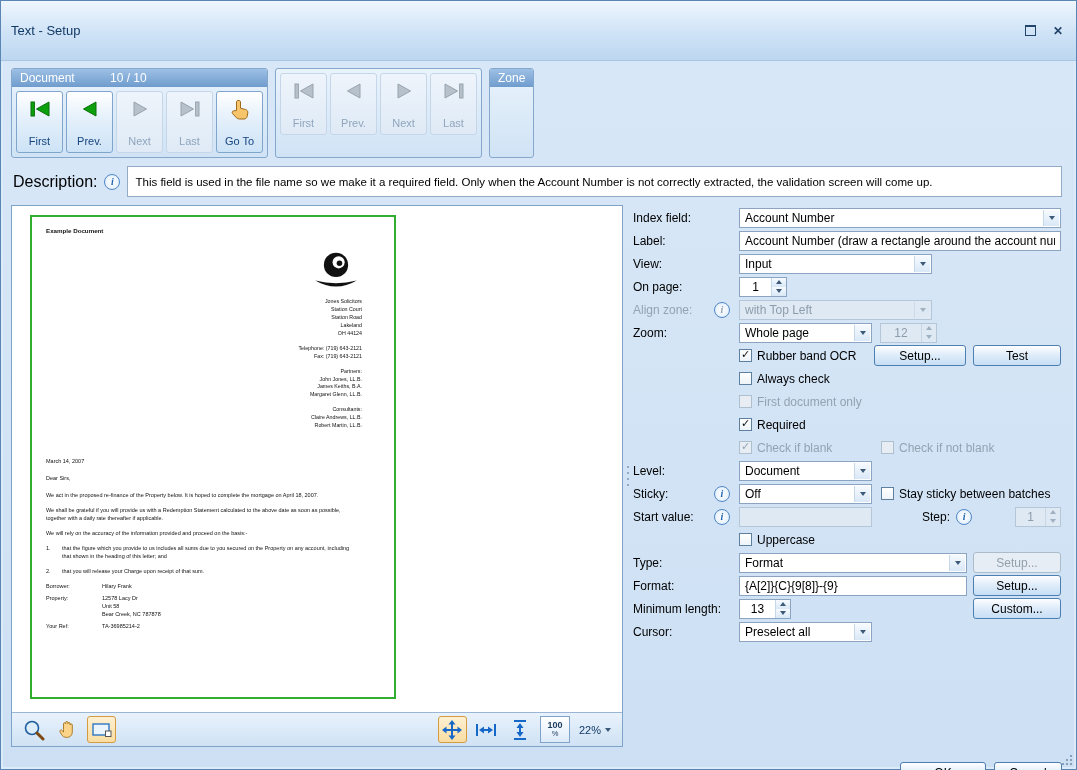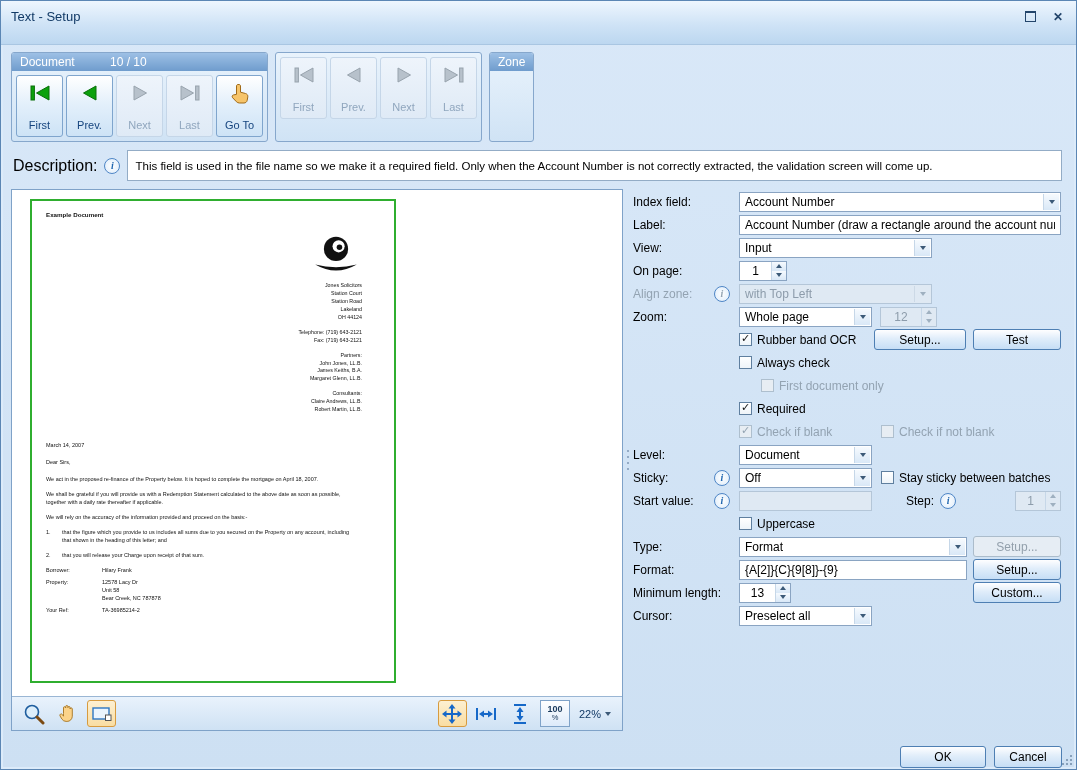--- a/index.html
+++ b/index.html
@@ -1,20 +1,20 @@
 <!DOCTYPE html>
 <html><head>
 <meta charset="utf-8">
 <style>
   html,body{margin:0;padding:0}
   body{width:1077px;height:770px;font-family:"Liberation Sans",sans-serif;background:#cfe0f2;overflow:hidden}
   .dialog{position:relative;width:1077px;height:770px;box-sizing:border-box;border:1px solid #5b86b4;
     background:linear-gradient(#d9e8f8,#cde0f3);box-shadow:inset 0 0 0 2px #dcebfa}
   
-  .titlebar{height:27px;display:flex;align-items:flex-start;padding:8px 10px;
+  .titlebar{height:27px;display:flex;align-items:center;padding:16px 10px;
     background:linear-gradient(#eef6fe,#cfe3f6 55%,#bcd7f0);border-bottom:1px solid #a9c6e2;font-size:13px;color:#123a66}
   .title{flex:1}
   .winbtns{display:flex;align-items:center;gap:12px}
   .maxbtn{display:flex;align-items:center;justify-content:center;width:16px;height:15px;cursor:default}
   .maxglyph{width:9px;height:8px;border:1px solid #23456b;border-top-width:2px;display:inline-block}
   .closebtn{font-size:12px;font-weight:bold;color:#23456b;width:16px;text-align:center;cursor:default}
   
   .groups{display:flex;gap:7px;padding:7px 10px 8px 10px}
   .group{border:1px solid #86a7cc;border-radius:3px;overflow:hidden;background:linear-gradient(#e9f3fc,#d0e3f5)}
   .ghead{position:relative;height:18px;background:linear-gradient(#9dc0e5,#6f9ccd);color:#fff;font-size:12px;
@@ -105,21 +105,21 @@
   .cb.dis i{color:#93a3b2}
   .cbl{font-size:12px;white-space:nowrap}
   .cbl.dis-text{color:#93a3b2}
   .pbtn{height:21px;box-sizing:border-box;border:1px solid #4e7fb3;border-radius:3px;
     background:linear-gradient(#fefeff,#e0edfa 45%,#c6def5);font-size:12px;color:#000;
     display:flex;align-items:center;justify-content:center;cursor:default;flex-shrink:0}
   .pbtn.dis{border-color:#abbccb;background:#e6edf4;color:#93a0ac}
   .steplbl{font-size:12px;color:#000;white-space:nowrap}
   
   .w322{width:322px}.w193{width:193px}.w133{width:133px}.w48{width:48px}.w52{width:52px}.w57{width:57px}.w46{width:46px}.w92{width:92px}.w88{width:88px}
-  .mla{margin-left:auto}.ml7{margin-left:7px}.ml8{margin-left:8px}.ml9{margin-left:9px}.ml6{margin-left:6px}.ml34{margin-left:34px}.ind22{margin-left:22px}
+  .mla{margin-left:auto}.ml7{margin-left:7px}.ml8{margin-left:8px}.ml9{margin-left:9px}.ml6{margin-left:6px}.ml34{margin-left:50px}.ind22{}
   .grp142{width:142px;display:flex;align-items:center;flex-shrink:0}
   
   .footer{display:flex;justify-content:flex-end;gap:8px;padding:15px 14px 0 0}
   .pbtn.big{width:86px;height:22px}
   .pbtn.big2{width:68px;height:22px}
   .grip{position:absolute;right:4px;bottom:4px;width:12px;height:12px}
   .grip i{position:absolute;width:2px;height:2px;background:#87a0ba;
     box-shadow:0 0 #87a0ba,-4px 0 #87a0ba,-8px 0 #87a0ba,0 -4px #87a0ba,-4px -4px #87a0ba,0 -8px #87a0ba;right:0;bottom:0}
 </style>
 </head>

